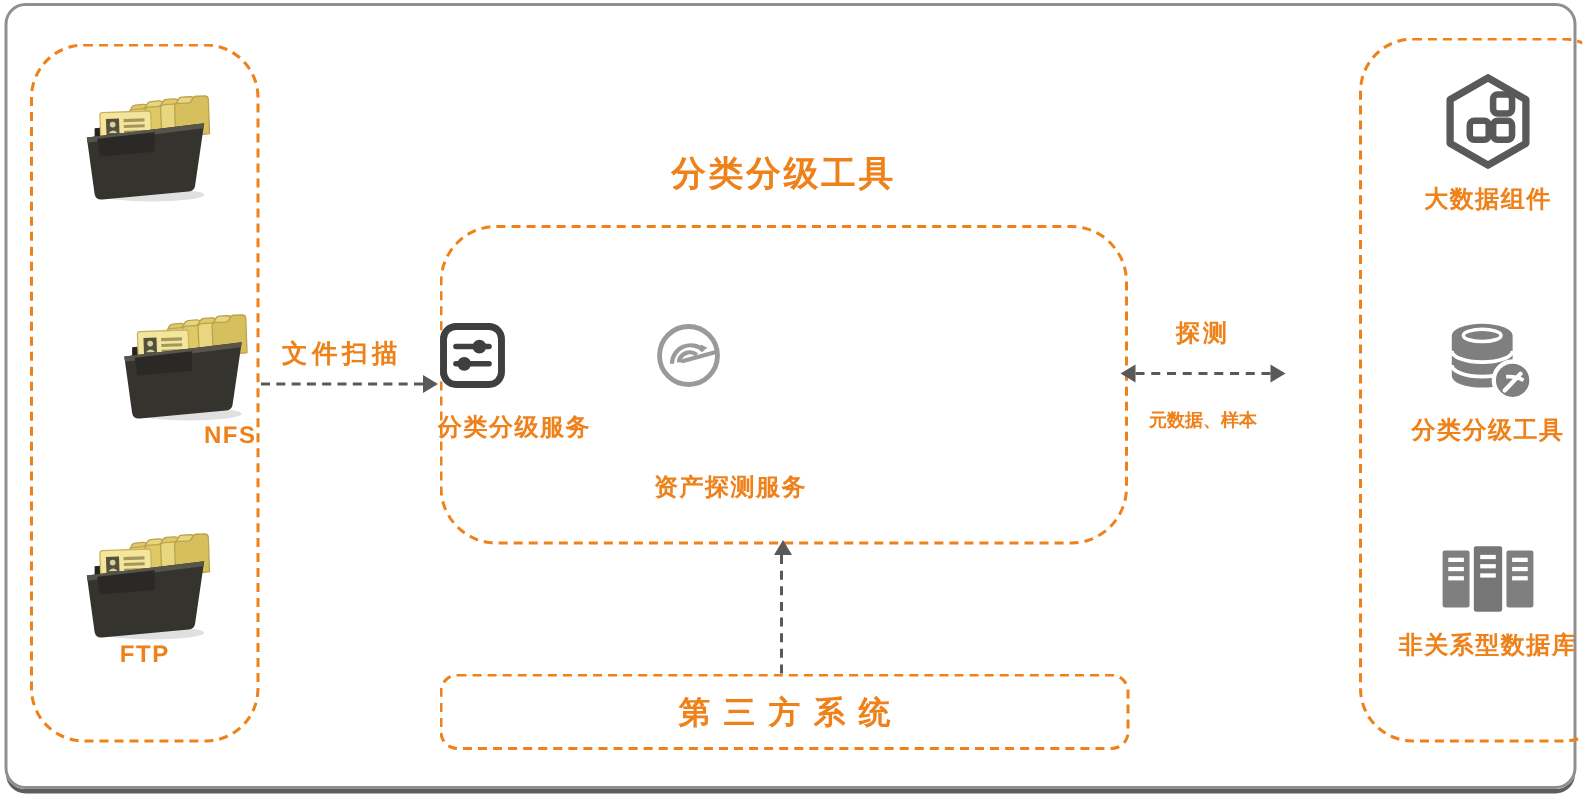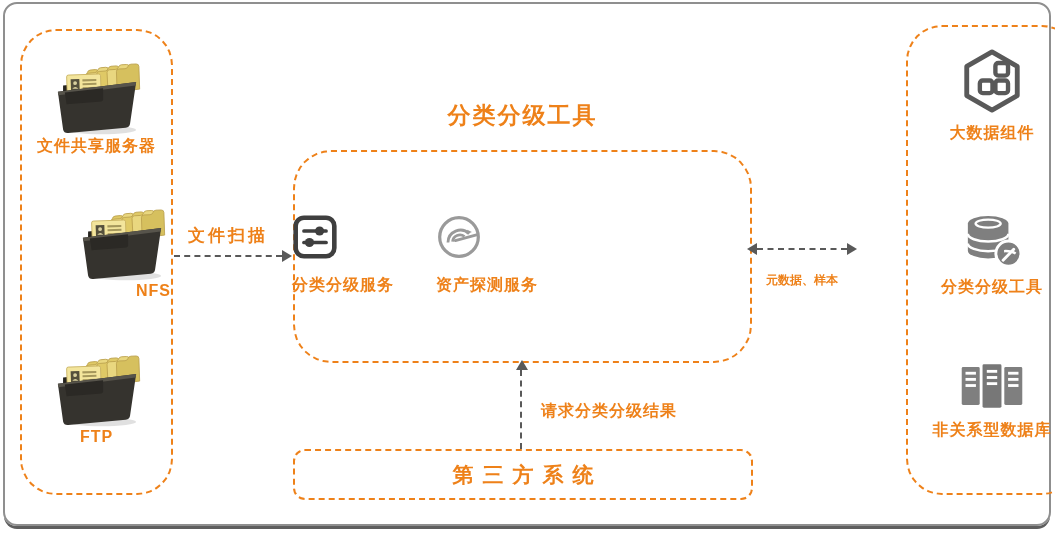--- a/index.html
+++ b/index.html
@@ -75,21 +75,20 @@
             <rect x="18" y="5.5" width="16" height="2.4"></rect>
             <rect x="18" y="10" width="16" height="2.4"></rect>
             <rect x="18" y="14.5" width="16" height="2.4"></rect>
             <rect x="18" y="19" width="12" height="2.4"></rect>
           </g>
         </g>
         <path d="M10 41 L100 30 L93 78 Q92.5 82 88 82.5 L22 88.5 Q17 89 16 84.5 Z" fill="#35332e"></path>
         <path d="M10 41 L100 30 L99.4 34 L10.6 45 Z" fill="#57544b"></path>
         <path d="M18 42 L62 37 L62 50 Q62 52 60 52.2 L20 55.5 Z" fill="#2b2925"></path>
       </svg>
-      <span class="lbl">文件共享服务器</span>
     </div>
 
     <div class="device" style="top:171px;align-items:flex-end;">
       <svg width="98" height="80" viewBox="0 0 110 92">
         <ellipse cx="60" cy="85" rx="40" ry="5" fill="#000" opacity="0.12"></ellipse>
         <path d="M16 34 L96 26 L96 36 L16 44 Z" fill="#26241f"></path>
         <g stroke="#bca24e" stroke-width="1">
           <path transform="translate(30,16) rotate(-6)" fill="#dfc966" d="M0 10 q0-3 3-3 h7 q2.5 0 3.5-2.5 q1-2.5 3.5-2.5 h6 q3 0 3 3 v26 l-26 2 z"></path>
           <path transform="translate(42,13) rotate(-5)" fill="#e9d77f" d="M0 10 q0-3 3-3 h7 q2.5 0 3.5-2.5 q1-2.5 3.5-2.5 h6 q3 0 3 3 v26 l-26 2 z"></path>
           <path transform="translate(54,11) rotate(-4)" fill="#dfc966" d="M0 10 q0-3 3-3 h7 q2.5 0 3.5-2.5 q1-2.5 3.5-2.5 h6 q3 0 3 3 v26 l-26 2 z"></path>
@@ -153,21 +152,21 @@
       <svg width="46" height="46" viewBox="0 0 50 50">
         <rect x="4" y="4" width="42" height="42" rx="9" fill="none" stroke="#3f3f3f" stroke-width="5"></rect>
         <line x1="13" y1="18.5" x2="37" y2="18.5" stroke="#3f3f3f" stroke-width="4" stroke-linecap="round"></line>
         <circle cx="30" cy="18.5" r="5" fill="#3f3f3f"></circle>
         <line x1="13" y1="31" x2="37" y2="31" stroke="#3f3f3f" stroke-width="4" stroke-linecap="round"></line>
         <circle cx="19" cy="31" r="5" fill="#3f3f3f"></circle>
       </svg>
       <span class="lbl">分类分级服务</span>
     </div>
 
-    <div class="service" style="left:141px;">
+    <div class="service" style="left:141px;gap:40px;">
       <svg width="46" height="46" viewBox="0 0 50 50">
         <circle cx="25" cy="25" r="21" fill="none" stroke="#9a9a9a" stroke-width="3.5"></circle>
         <path d="M13 31 A13.5 13.5 0 0 1 36 21.5" fill="none" stroke="#9a9a9a" stroke-width="3"></path>
         <path d="M18 30 A8 8 0 0 1 31 24.5" fill="none" stroke="#9a9a9a" stroke-width="3"></path>
         <path d="M34 17 l5 2.5 l-5.5 2.5 z" fill="#9a9a9a"></path>
         <path d="M21 29 L45 22.5" stroke="#9a9a9a" stroke-width="3" stroke-linecap="round"></path>
       </svg>
       <span class="lbl">资产探测服务</span>
     </div>
 
@@ -227,19 +226,19 @@
 
   <div class="arrow-h" style="left:174px;top:255px;width:108px;">
     <span class="head head-right"></span>
   </div>
   <div class="arrow-label lbl lab-filescan">文件扫描</div>
 
   <div class="arrow-h" style="left:757px;top:248px;width:90px;">
     <span class="head head-left"></span>
     <span class="head head-right"></span>
   </div>
+  <div class="arrow-label lbl lab-probe">探测</div>
   <div class="arrow-label lbl lab-metadata">元数据、样本</div>
 
   <div class="arrow-v" style="left:520px;top:370px;height:79px;">
     <span class="head head-up"></span>
   </div>
-  <div class="arrow-label lbl lab-request">请求分类分级结果</div>
 </div>
 
 </body></html>

